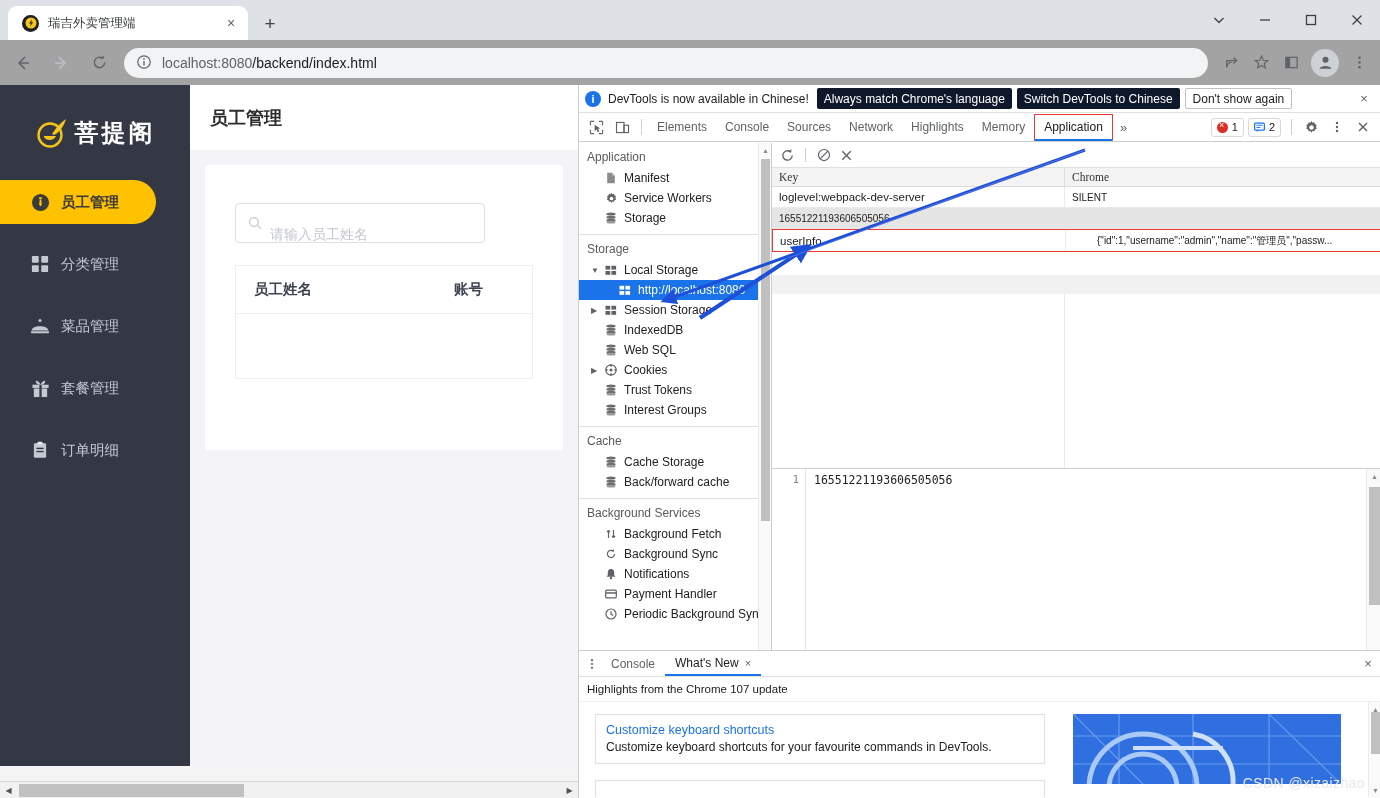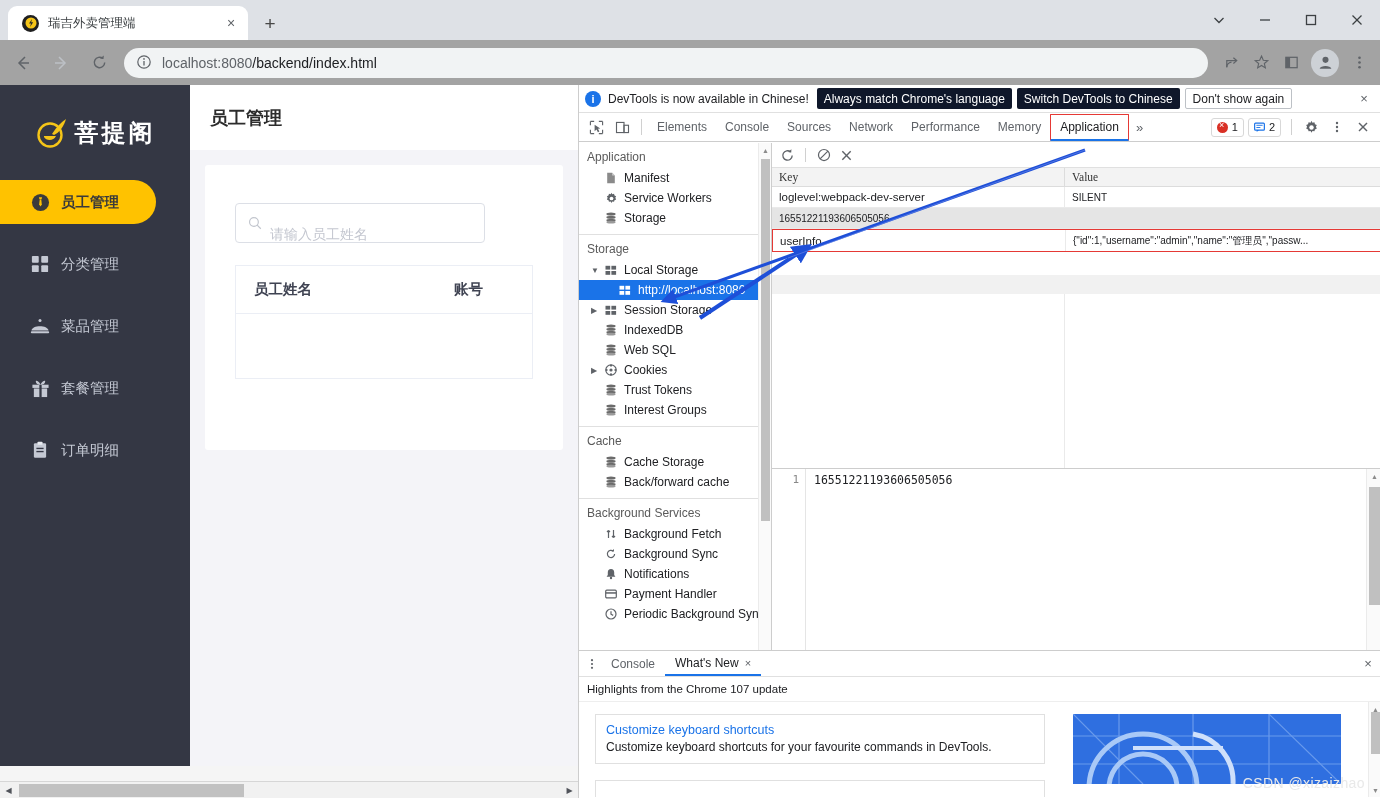--- a/index.html
+++ b/index.html
@@ -145,21 +145,21 @@
   #filter-input { flex:0 0 auto; width:266px; height:18px; border:1px solid #d0d0d0; border-radius:2px; margin-left:4px; padding:0 5px; display:flex; align-items:center; font-size:11.5px; color:#9aa0a6; }
   .pt-sep { width:1px; height:14px; background:#d0d0d0; margin:0 7px; }
   .pt-icon { width:22px; height:22px; display:flex; align-items:center; justify-content:center; color:#5f6368; }
 
   #storage-table { position:absolute; left:0; top:25px; right:0; height:300px; }
   #st-head { display:flex; height:19px; background:#f3f3f3; border-bottom:1px solid #dcdcdc; align-items:center;font-family:Liberation Serif, serif; }
   .st-col-key { width:293px; border-right:1px solid #dcdcdc; padding-left:7px; height:100%; display:flex; align-items:center; font-size:11.5px; color:#333; }
   .st-col-val { flex:1 1 auto; padding-left:7px; height:100%; display:flex; align-items:center; font-size:11.5px; color:#333; }
   .st-row { display:flex; height:21px; align-items:stretch; border-bottom:1px solid #eaeaea; }
   .st-row.alt { background:#e5e5e5; }
-  .st-row.highlight { border:1px solid #e53935; height:23px; }
+  .st-row.highlight { border:1px solid #e53935; height:23px;gap:24px; }
   .st-cell-key { width:293px; border-right:1px solid #eaeaea; padding-left:7px; display:flex; align-items:center; font-size:11.5px; color:#202124; white-space:nowrap; overflow:hidden; }
   .st-cell-val { flex:1 1 auto; padding-left:7px; display:flex; align-items:center; font-size:10px; color:#202124; white-space:nowrap; overflow:hidden; }
   #st-filler { position:absolute; left:0; right:0; top:107px; bottom:0; display:flex; }
   #st-filler-left { width:293px; border-right:1px solid #eaeaea; }
   #st-filler-right { flex:1 1 auto; }
   #st-filler-topband { position:absolute; left:0; right:0; top:0; height:19px; background:#f1f1f1; }
 
   #preview-pane { position:absolute; left:0; top:325px; right:0; bottom:0; border-top:1px solid #cdcdcd; display:flex; background:#fff; }
   #pv-gutter { width:34px; text-align:right; padding:4px 6px 0 0; font-family:"DejaVu Sans Mono", monospace; font-size:11px; color:#888; border-right:1px solid #e5e5e5; }
   #pv-content { flex:1 1 auto; padding:4px 0 0 8px; font-family:"DejaVu Sans Mono", monospace; font-size:11.5px; color:#202124; }
@@ -421,21 +421,21 @@
       <svg width="15" height="15" viewBox="0 0 16 16">
           <rect x="1.6" y="2.6" width="8" height="10.8" fill="none" stroke="currentColor" stroke-width="1.2"></rect>
           <rect x="9.6" y="5.6" width="4.8" height="7.8" fill="none" stroke="currentColor" stroke-width="1.2"></rect>
         </svg>
     </span>
     <span class="dt-sep"></span>
     <span class="dt-tab">Elements</span>
     <span class="dt-tab">Console</span>
     <span class="dt-tab">Sources</span>
     <span class="dt-tab">Network</span>
-    <span class="dt-tab">Performance</span>
+    <span class="dt-tab">Highlights</span>
     <span class="dt-tab">Memory</span>
     <span class="dt-tab active">Application</span>
     <span id="dt-more">»</span>
     <span id="dt-right">
       <span class="badge">
           <span class="dot-err"></span>
           <span>1</span>
         </span>
       <span class="badge">
         <svg width="11" height="11" viewBox="0 0 12 12" style="margin-right:4px">
@@ -699,21 +699,21 @@
           <svg width="13" height="13" viewBox="0 0 14 14">
               <line x1="2.5" y1="2.5" x2="11.5" y2="11.5" stroke="currentColor" stroke-width="1.5"></line>
               <line x1="11.5" y1="2.5" x2="2.5" y2="11.5" stroke="currentColor" stroke-width="1.5"></line>
             </svg>
         </span>
       </div>
 
       <div id="storage-table">
         <div id="st-head">
           <span class="st-col-key">Key</span>
-          <span class="st-col-val">Value</span>
+          <span class="st-col-val">Chrome</span>
         </div>
         <div class="st-row">
           <span class="st-cell-key">loglevel:webpack-dev-server</span>
           <span class="st-cell-val">SILENT</span>
         </div>
         <div class="st-row alt">
           <span class="st-cell-val">16551221193606505056</span>
         </div>
         <div class="st-row highlight">
           <span class="st-cell-key">userInfo</span>

